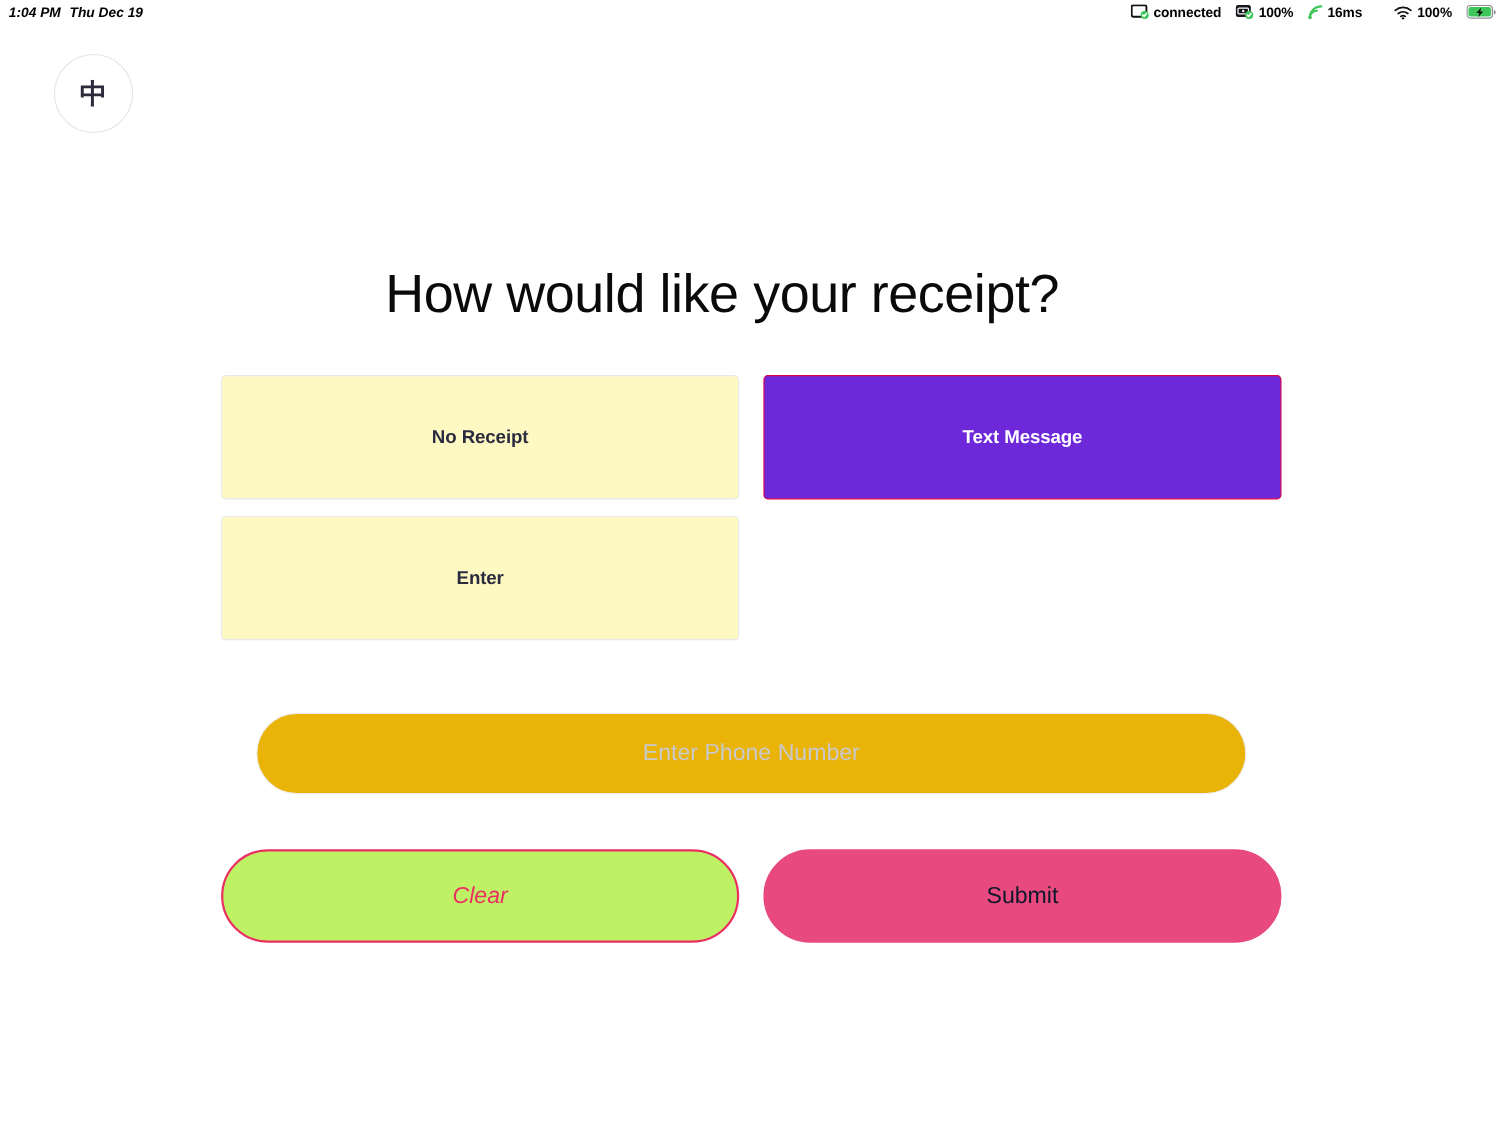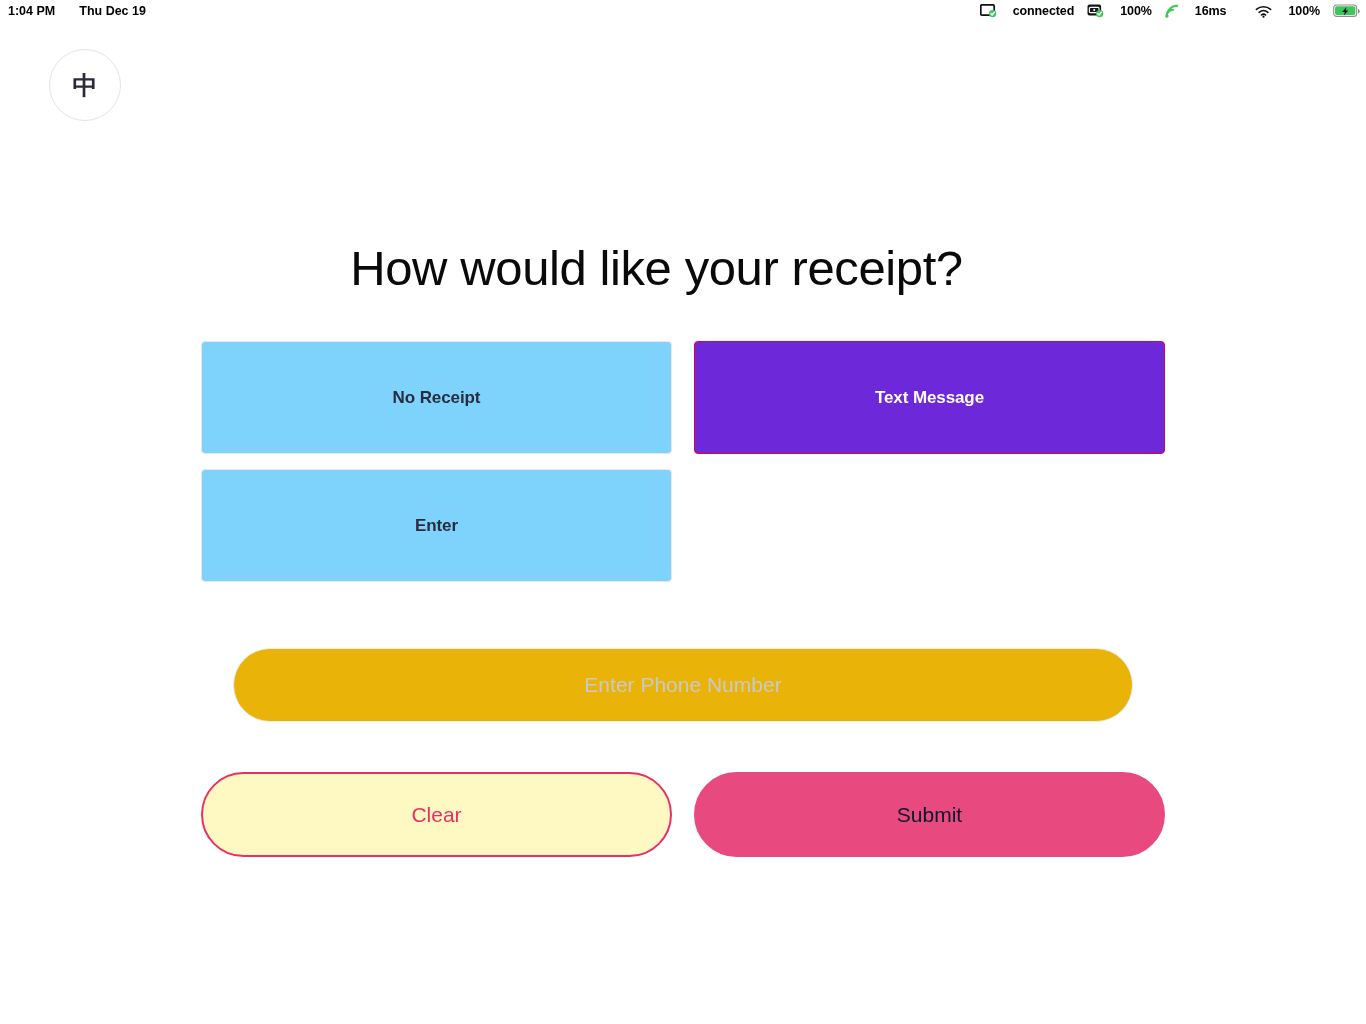--- a/index.html
+++ b/index.html
@@ -22,33 +22,34 @@
     align-items: center;
     justify-content: space-between;
     padding: 0 6px 0 8px;
     font-size: 12.5px;
     font-weight: bold;
     color: #000;
   }
   .status-left {
     display: flex;
     align-items: center;
-    gap: 24px;
+    gap: 8px;
     white-space: nowrap;
+    font-style: italic;
   }
   .status-right {
     display: flex;
     align-items: center;
     gap: 13px;
     white-space: nowrap;
   }
   .status-item {
     display: flex;
     align-items: center;
-    gap: 16px;
+    gap: 4px;
   }
   .status-item .lbl { font-size: 12.5px; font-weight: bold; letter-spacing: -0.1px; }
 
   .icon-box { display: inline-flex; align-items: center; justify-content: center; }
 
   
   .lang-button {
     position: absolute;
     left: 49px;
     top: 49px;
@@ -90,21 +91,21 @@
     display: grid;
     grid-template-columns: 471px 471px;
     grid-template-rows: 113px 113px;
     column-gap: 22px;
     row-gap: 15px;
   }
 
   .option-btn {
     border: 1px solid #e8e8ea;
     border-radius: 4px;
-    background: #7dd3fc;
+    background: #fef9c3;
     display: flex;
     align-items: center;
     justify-content: center;
     font-size: 17px;
     font-weight: bold;
     color: #2b2b3f;
     cursor: pointer;
     letter-spacing: -0.1px;
   }
   .option-btn.selected {
@@ -145,23 +146,24 @@
     border-radius: 43px;
     display: flex;
     align-items: center;
     justify-content: center;
     font-size: 21px;
     font-weight: 400;
     cursor: pointer;
     font-family: "Liberation Sans", sans-serif;
   }
   .btn-clear {
-    background: #fef9c3;
+    background: #bef264;
     border: 2px solid #ec2e63;
     color: #ec2e63;
+    font-style: italic;
   }
   .btn-submit {
     background: #e8497e;
     border: 2px solid #e8497e;
     color: #0f172a;
   }
 </style>
 </head>
 <body>
 

